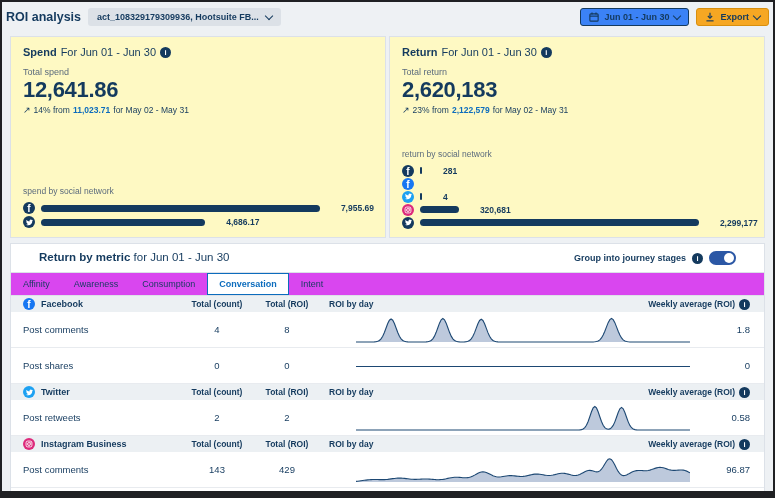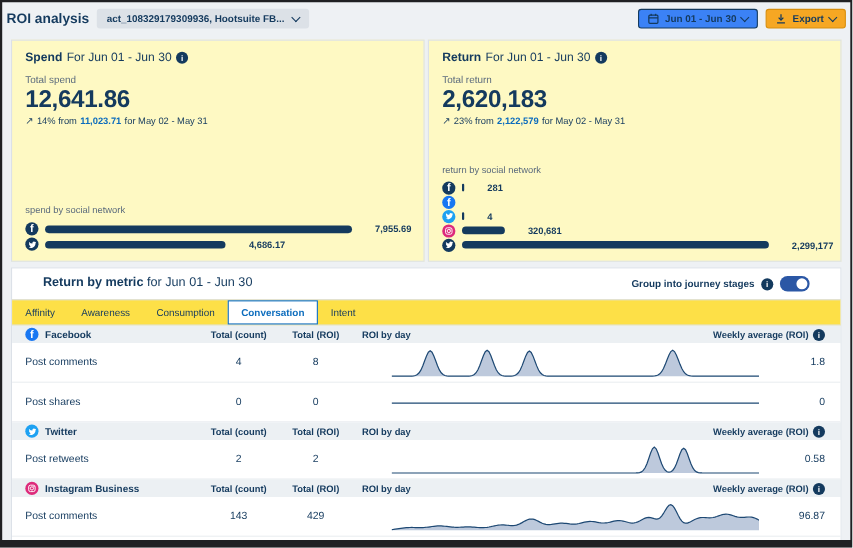--- a/index.html
+++ b/index.html
@@ -39,21 +39,21 @@
   .info-i{width:11px;height:11px;border-radius:50%;background:#143a5e;color:#fff;display:inline-flex;align-items:center;justify-content:center;font-size:7.5px;font-weight:bold;flex:none}
   .info-i::before{content:"i"}
 
   
   .metrics-card{margin:5px 8px 0;background:#fff;border:1px solid #dce1e8}
   .metrics-head{display:flex;justify-content:space-between;padding:7px 28px}
   .metrics-title{font-size:11.5px;color:#143a5e}
   .toggle-group{display:flex;align-items:center;gap:6px;font-size:9px;font-weight:bold;color:#143a5e}
   .toggle{width:27px;height:14px;border-radius:8px;background:#2b57a5;position:relative;border:none;padding:0}
   .toggle::after{content:"";position:absolute;top:2px;right:2px;width:10px;height:10px;border-radius:50%;background:#fff}
-  .tabs{display:flex;align-items:stretch;background:#fde047;border-top:1px solid #dce1e8;border-bottom:1px solid #dce1e8}
+  .tabs{display:flex;align-items:stretch;background:#d946ef;border-top:1px solid #dce1e8;border-bottom:1px solid #dce1e8}
   .tab{border:1px solid transparent;background:transparent;padding:5px 11px;font-size:9px;color:#143a5e}
   .tab.active{background:#fff;color:#0c6cbd;font-weight:bold;border-color:#0c6cbd}
 
   .trow{display:flex;align-items:center;padding:0 12px;box-sizing:border-box}
   .thead{background:#ecf0f3;height:16px;font-size:8.5px;font-weight:bold;color:#143a5e}
   .tdata{height:36px;border-bottom:1px solid #e8ebef;font-size:9.5px;color:#143a5e;background:#fff}
   .cell-name{flex:0 0 158px;display:flex;align-items:center;gap:6px;min-width:0}
   .thead .cell-name{font-size:9px}
   .cell-count{flex:0 0 72px;text-align:center}
   .cell-roi{flex:0 0 68px;text-align:center}

